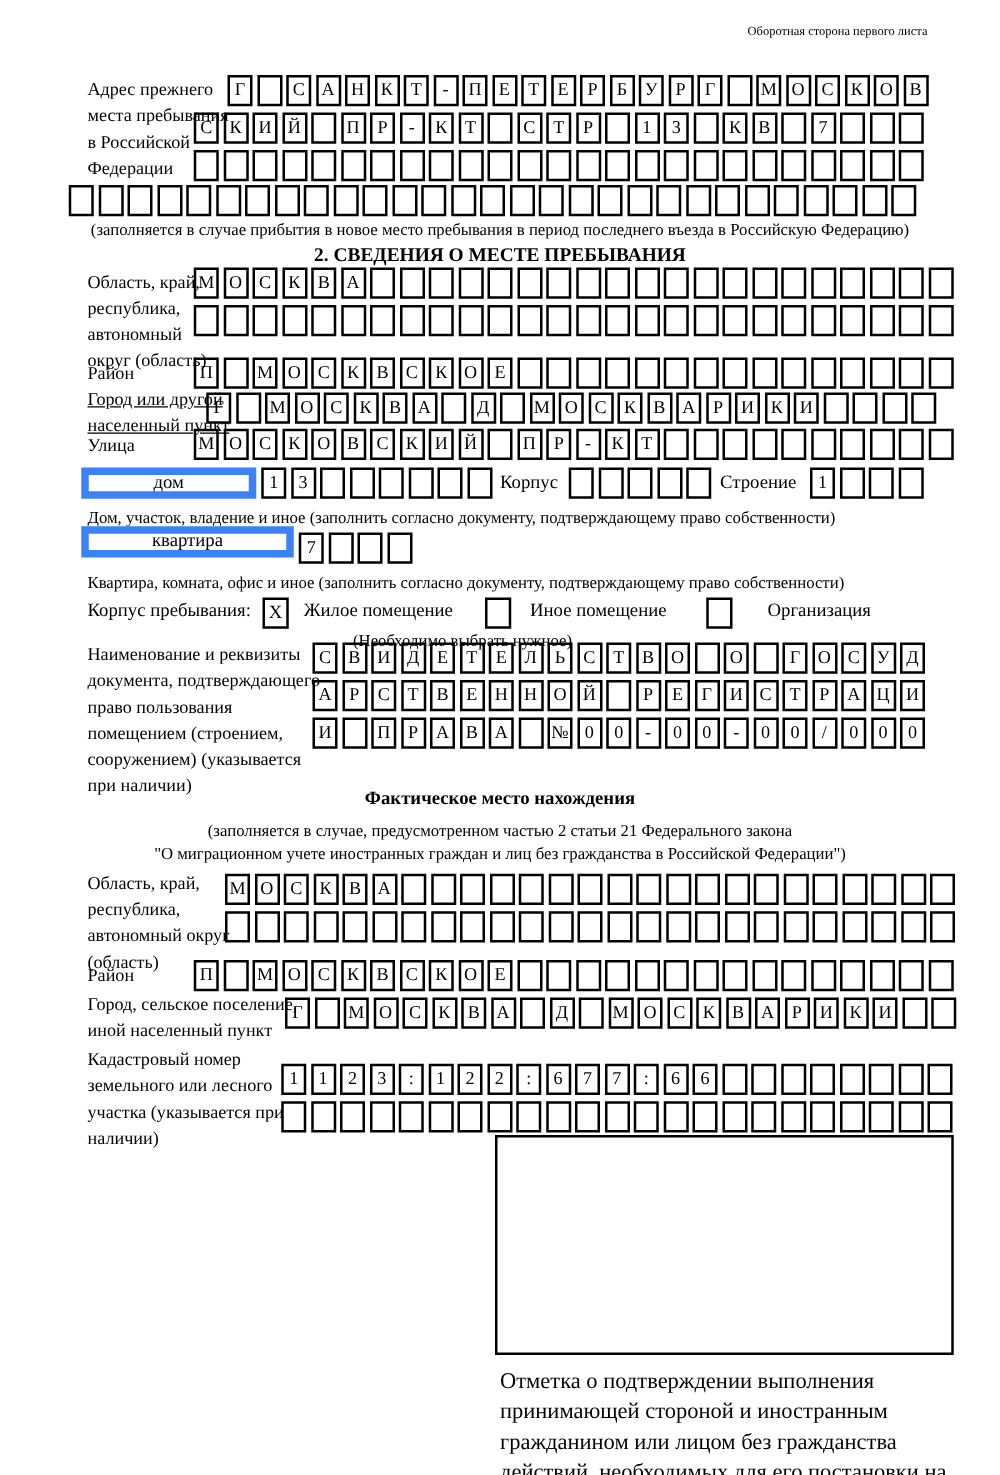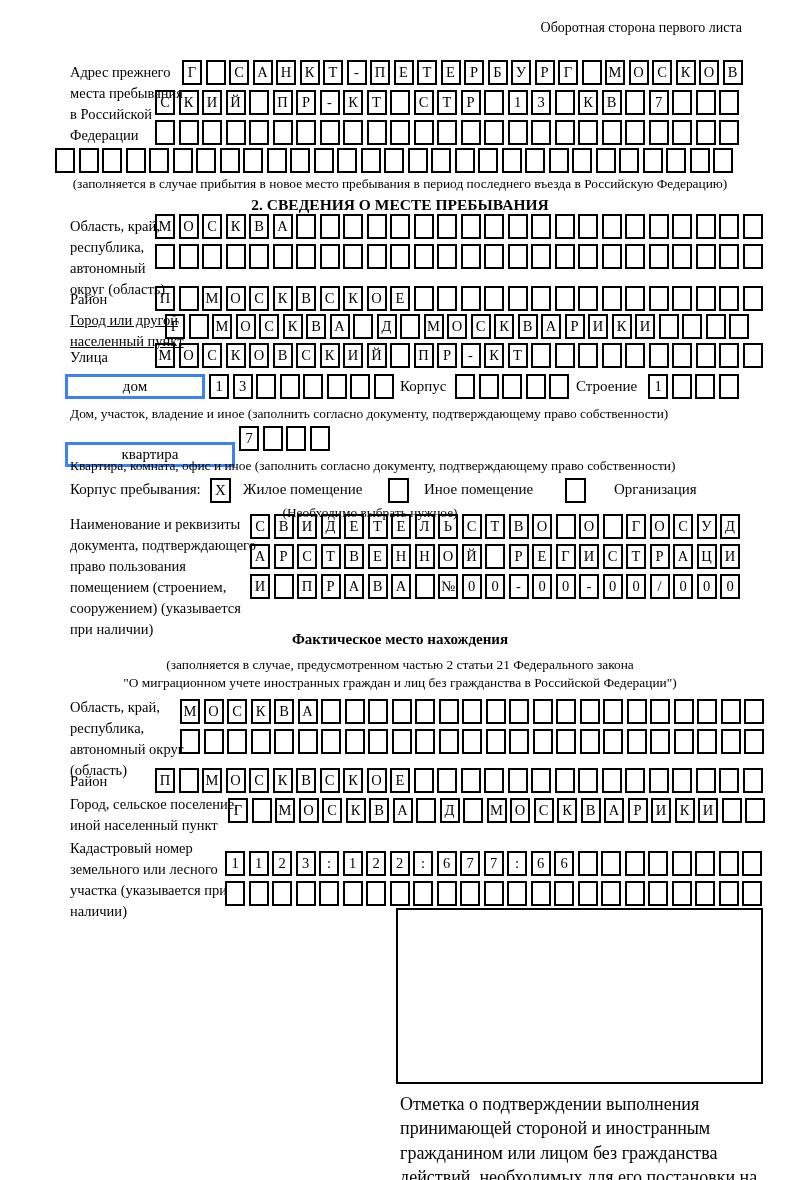--- a/index.html
+++ b/index.html
@@ -13,33 +13,33 @@
   .note { font-size:13.4px; white-space:nowrap; }
   .ctr { left:0; width:800px; text-align:center; }
   .hdr { font-weight:bold; font-size:15.5px; }
   .boxrow { position:absolute; display:flex; gap:3.5px; }
   .cell {
     flex:0 0 auto; width:20px; height:25px; border:2px solid #000;
     display:flex; align-items:center; justify-content:center;
     font-size:14.5px; line-height:1;
   }
   .widebox {
-    position:absolute; height:25px; border:3px solid #3b82f6;
+    position:absolute; height:25px; border:6px solid #3b82f6;
     display:flex; align-items:center; justify-content:center; font-size:15px;
   }
   .cb {
     position:absolute; width:21px; height:25px; border:2px solid #000;
     display:flex; align-items:center; justify-content:center; font-size:15px;
   }
   .stamp-rect { position:absolute; border:2px solid #000; }
 </style>
 </head>
 <body>
 
-<div class="abs" style="top:20px; right:58px; font-size:14px;">Оборотная сторона первого листа</div>
+<div class="abs" style="top:20px; right:58px; font-size:10px;">Оборотная сторона первого листа</div>
 
 <div class="abs lbl" style="left:70px; top:62px; width:118px;">Адрес прежнего места пребывания в Российской Федерации</div>
 <div class="boxrow" style="left:182px; top:60px;">
     <div class="cell">Г</div>
     <div class="cell"></div>
     <div class="cell">С</div>
     <div class="cell">А</div>
     <div class="cell">Н</div>
     <div class="cell">К</div>
     <div class="cell">Т</div>
@@ -318,21 +318,21 @@
   </div>
 <div class="abs" style="left:576px; top:378px;">Строение</div>
 <div class="boxrow" style="left:648px; top:374px;">
     <div class="cell">1</div>
     <div class="cell"></div>
     <div class="cell"></div>
     <div class="cell"></div>
   </div>
 <div class="abs note" style="left:70px; top:406px;">Дом, участок, владение и иное (заполнить согласно документу, подтверждающему право собственности)</div>
 
-<div class="widebox" style="left:65px; top:442px; width:170px;">квартира</div>
+<div class="widebox" style="left:65px; top:421px; width:170px;">квартира</div>
 <div class="boxrow" style="left:239px; top:426px;">
     <div class="cell">7</div>
     <div class="cell"></div>
     <div class="cell"></div>
     <div class="cell"></div>
   </div>
 <div class="abs note" style="left:70px; top:458px;">Квартира, комната, офис и иное (заполнить согласно документу, подтверждающему право собственности)</div>
 
 <div class="abs" style="left:70px; top:481px;">Корпус пребывания:</div>
 <div class="cb" style="left:210px; top:478px;">X</div>

